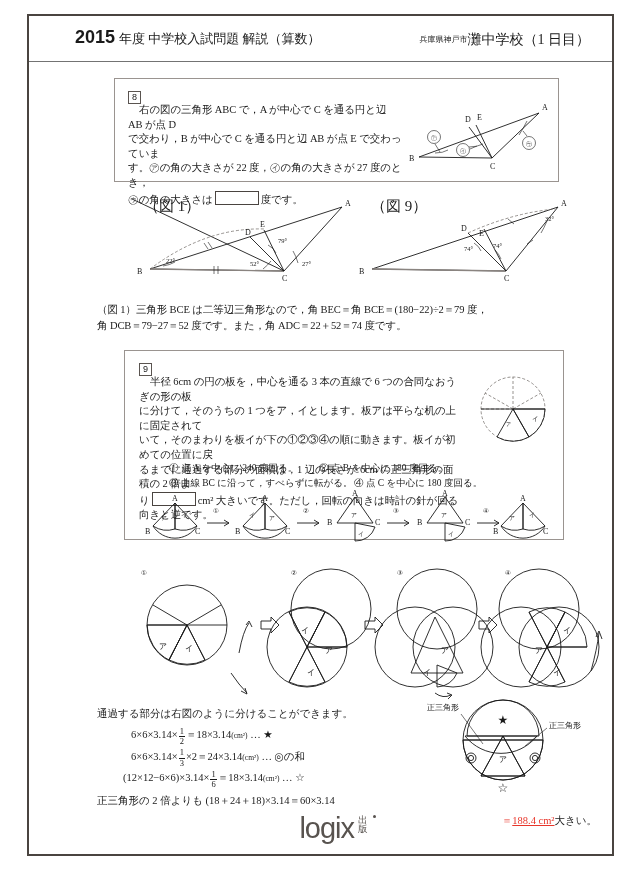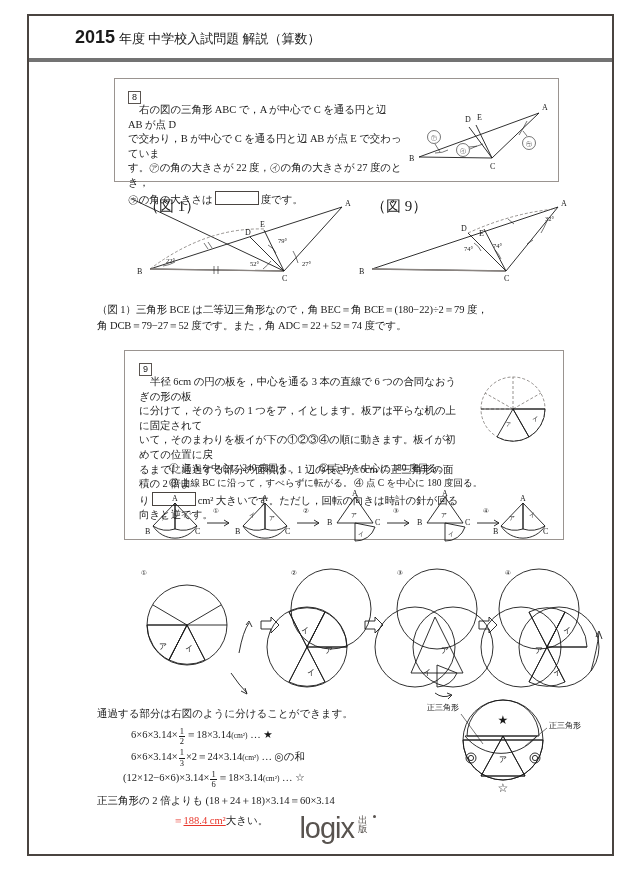--- a/index.html
+++ b/index.html
@@ -27,21 +27,21 @@
     border-bottom: 2px solid #4a4440;
     box-sizing: border-box;
     background: #fff;
   }
   
   #header {
     position: absolute;
     left: 0; top: 0;
     width: 100%;
     height: 46px;
-    border-bottom: 4px solid #737373;
+    border-bottom: 1px solid #737373;
     box-sizing: border-box;
   }
   .hdr-left {
     position: absolute;
     left: 46px;
     top: 11px;
     white-space: nowrap;
   }
   .hdr-year {
     font-family: "Liberation Sans", sans-serif;
@@ -165,20 +165,23 @@
   }
 </style>
 </head>
 <body>
 
 <div id="page">
 
   <div id="header">
     <div class="hdr-left">
       <span class="hdr-year">2015</span><span class="hdr-rest">年度 中学校入試問題 解説（算数）</span>
+    </div>
+    <div class="hdr-right">
+      <span class="hdr-pref">兵庫県神戸市</span><span class="hdr-school">灘中学校（1 日目）</span>
     </div>
   </div>
 
   <div class="qbox" style="left:85px; top:62px; width:445px; height:104px;">
     <div style="position:absolute; left:13px; top:8px;">
       <span class="qnum">8</span>
     </div>
     <div class="qtext" style="position:absolute; left:13px; top:24px; width:275px;">
       <span style="display:block; text-indent:11px;">右の図の三角形 ABC で，A が中心で C を通る円と辺 AB が点 D</span>
       <span style="display:block;">で交わり，B が中心で C を通る円と辺 AB が点 E で交わっていま</span>
@@ -453,21 +456,21 @@
       <div class="fml">
         <span>6×6×3.14×</span><span class="frac"><span class="num">1</span><span class="den">3</span></span><span>×2＝24×3.14</span><span class="unit">(cm²)</span> <span>… ◎の和</span>
       </div>
       <div class="fml" style="margin-left:-8px;">
         <span>(12×12−6×6)×3.14×</span><span class="frac"><span class="num">1</span><span class="den">6</span></span><span>＝18×3.14</span><span class="unit">(cm²)</span> <span>… ☆</span>
       </div>
     </div>
 
     <div style="font-size:10.5px; line-height:18px; margin-top:2px;">正三角形の 2 倍よりも (18＋24＋18)×3.14＝60×3.14</div>
 
-    <div style="font-size:10.5px; margin-top:4px; margin-left:76px;">
+    <div style="font-size:10.5px; margin-top:4px; margin-left:76px;text-align:right;">
       <span class="redans" style="text-decoration:none;">＝</span><span class="redans">188.4 cm²</span><span>大きい。</span>
     </div>
   </div>
 
   <svg style="position:absolute; left:392px; top:684px;" width="180" height="112" viewBox="0 0 180 112">
     <defs>
       <pattern id="hatch2" patternUnits="userSpaceOnUse" width="3" height="3" patternTransform="rotate(45)">
         <line x1="0" y1="0" x2="0" y2="3" stroke="#9c9c9c" stroke-width="1.1"></line>
       </pattern>
     </defs>

